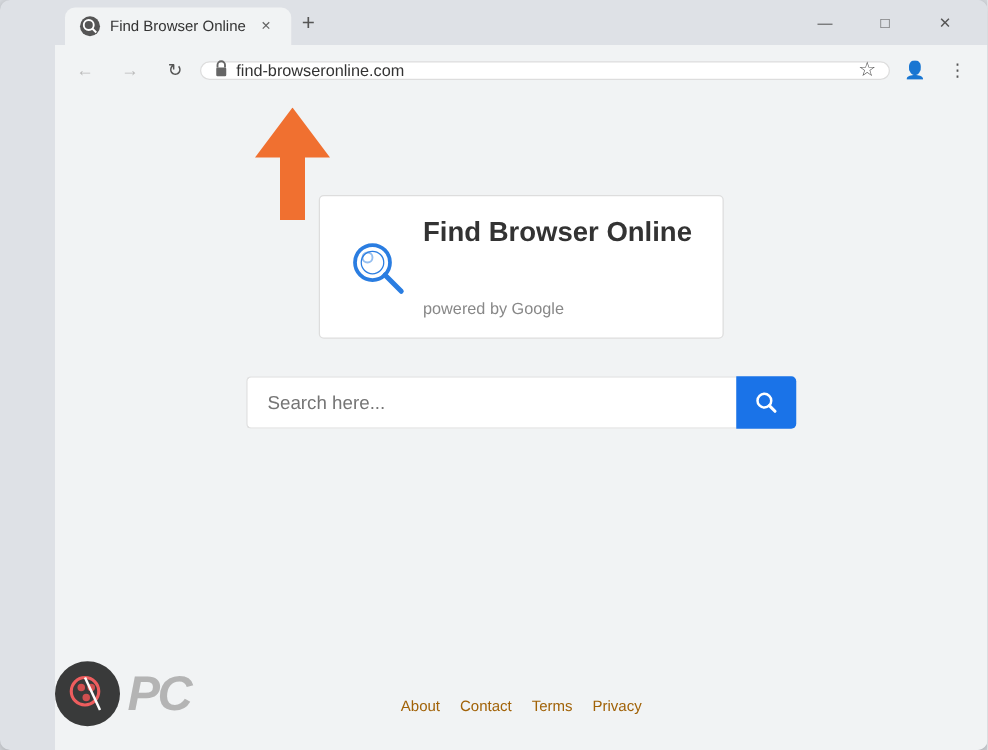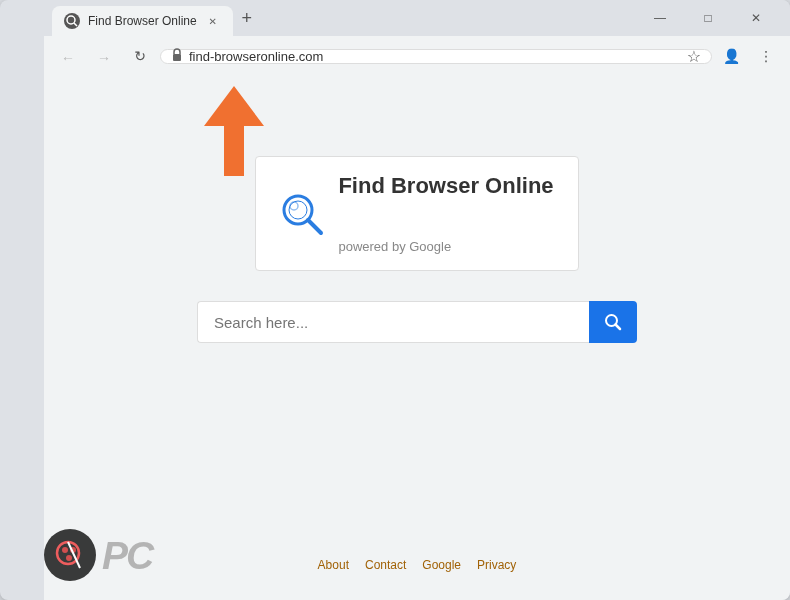--- a/index.html
+++ b/index.html
@@ -330,21 +330,21 @@
           <circle cx="7.5" cy="7.5" r="5.5" fill="none" stroke="white" stroke-width="2"></circle>
           <line x1="11.5" y1="11.5" x2="16" y2="16" stroke="white" stroke-width="2.5" stroke-linecap="round"></line>
         </svg>
       </button>
     </div>
 
     <div class="footer-area">
       <div class="footer-links">
         <a>About</a>
         <a>Contact</a>
-        <a>Google</a>
+        <a>Terms</a>
         <a>Privacy</a>
       </div>
     </div>
 
     <div class="pcrisk-watermark">
       <div style="position:relative; display:flex; align-items:center;">
 
         <div style="width:52px;height:52px;background:#1a1a1a;border-radius:50%;display:flex;align-items:center;justify-content:center;margin-right:6px;flex-shrink:0;">
           <svg width="32" height="32" viewBox="0 0 32 32">
             <circle cx="14" cy="14" r="11" fill="none" stroke="#e44" stroke-width="2.5"></circle>

